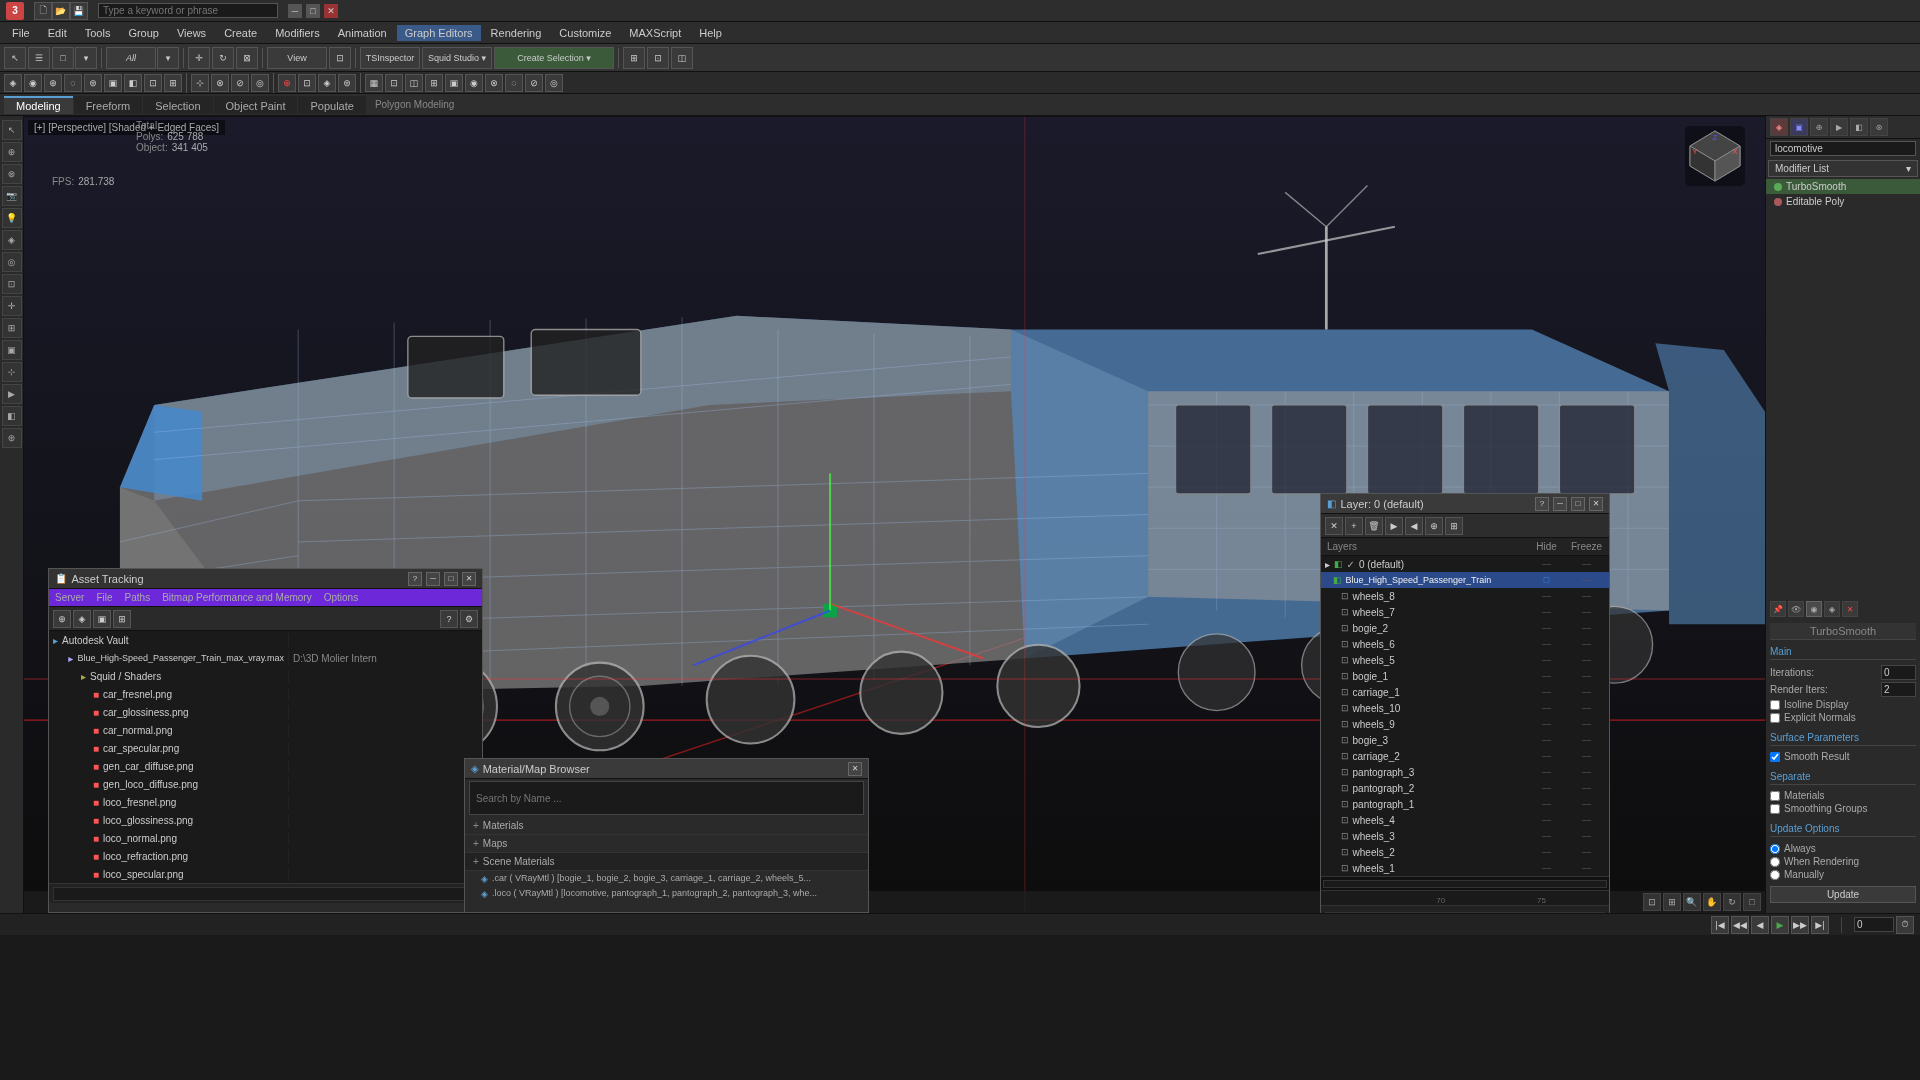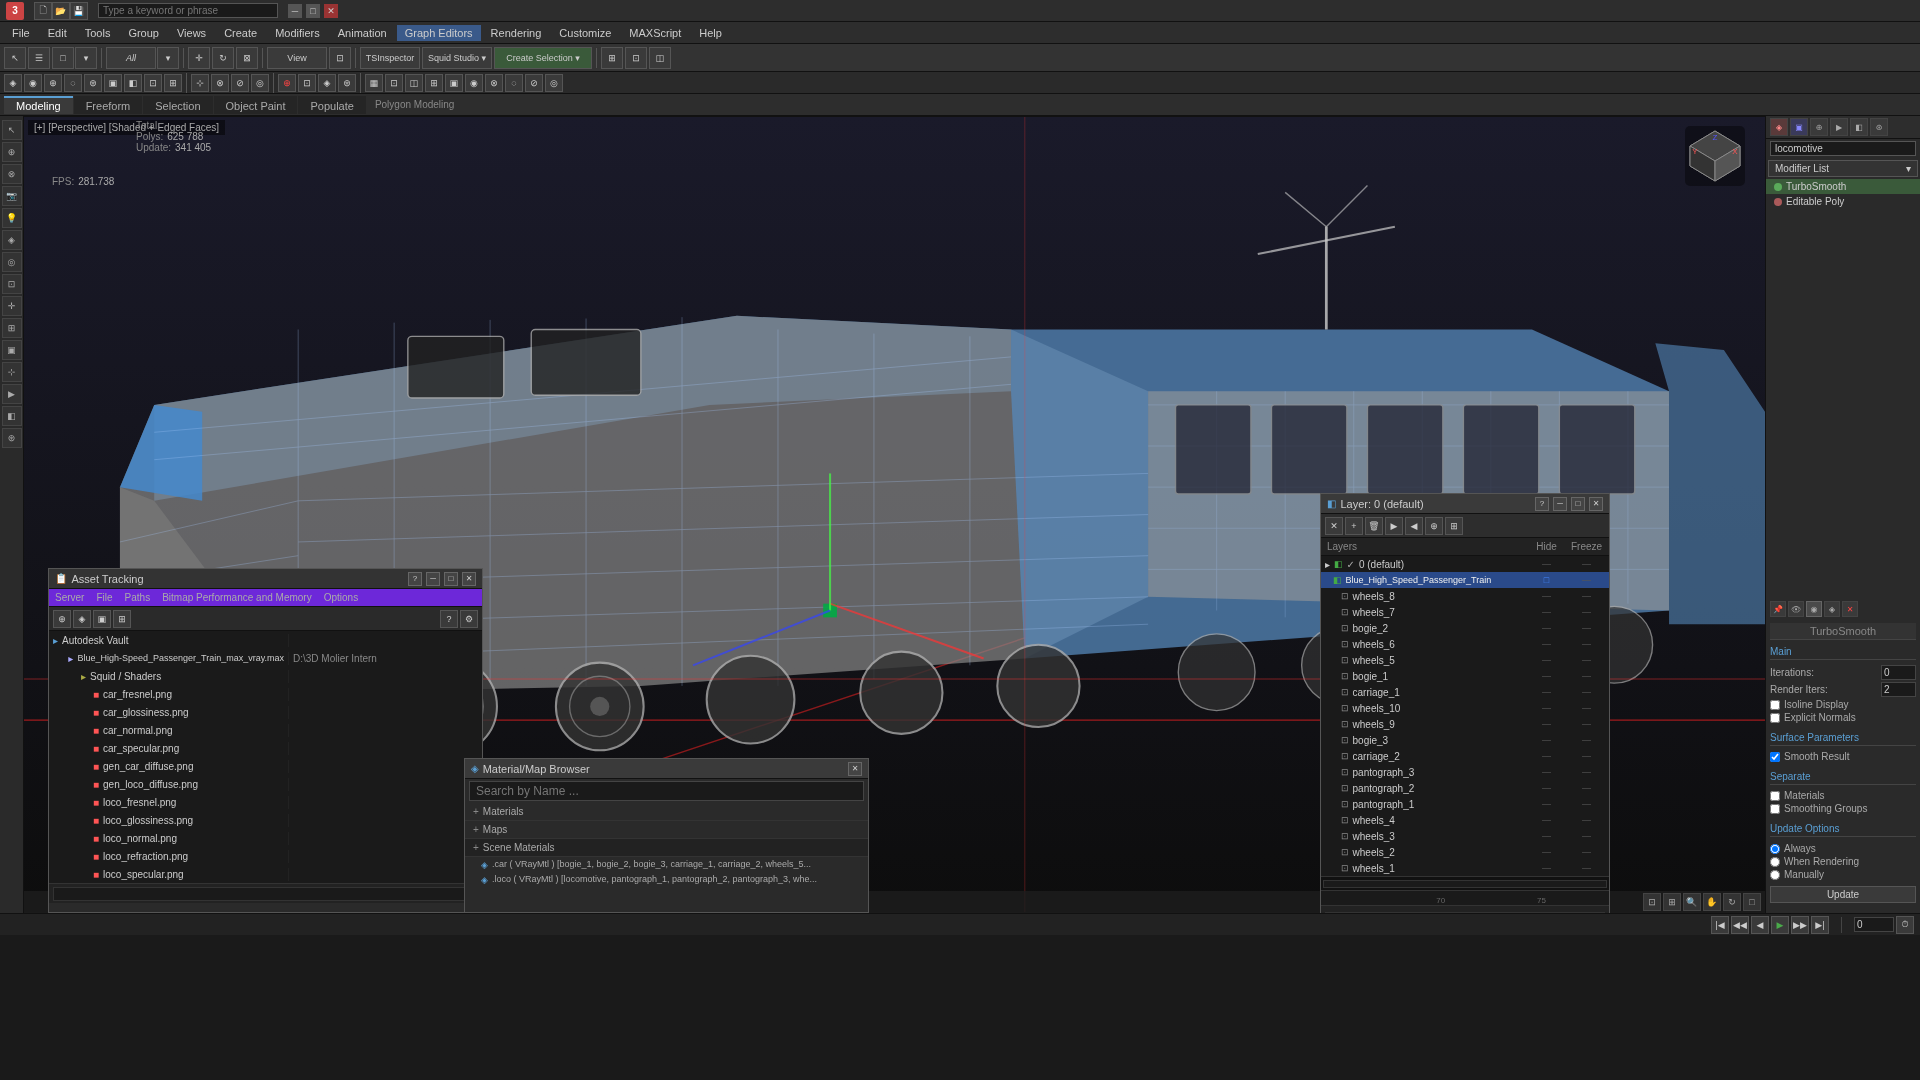--- a/index.html
+++ b/index.html
@@ -186,21 +186,21 @@
   <div class="tb-sep"></div>
   <div class="tb-btn">✛</div>
   <div class="tb-btn">↻</div>
   <div class="tb-btn">⊠</div>
   <div class="tb-sep"></div>
   <div class="tb-btn" style="width:60px;font-size:9px;">View</div>
   <div class="tb-btn">⊡</div>
   <div class="tb-sep"></div>
   <div class="tb-btn" style="width:60px;font-size:9px;">TSInspector</div>
   <div class="tb-btn" style="width:70px;font-size:9px;">Squid Studio ▾</div>
-  <div class="tb-btn" style="width:98px;font-size:9px;background:#3a5a3a;">Create Selection ▾</div>
+  <div class="tb-btn" style="width:120px;font-size:9px;background:#3a5a3a;">Create Selection ▾</div>
   <div class="tb-sep"></div>
   <div class="tb-btn">⊞</div>
   <div class="tb-btn">⊡</div>
   <div class="tb-btn">◫</div>
 </div>
 
 <div id="toolbar2">
   <div class="tb-btn" style="width:18px;height:18px;">◈</div>
   <div class="tb-btn" style="width:18px;height:18px;">◉</div>
   <div class="tb-btn" style="width:18px;height:18px;">⊕</div>
@@ -267,21 +267,21 @@
     <div id="viewport-header">[+] [Perspective] [Shaded + Edged Faces]</div>
     <div id="viewport-stats">
       <div class="stat-row">
         <span class="stat-label">Total</span>
       </div>
       <div class="stat-row">
         <span class="stat-label">Polys:</span>
         <span class="stat-value">625 788</span>
       </div>
       <div class="stat-row">
-        <span class="stat-label">Update:</span>
+        <span class="stat-label">Object:</span>
         <span class="stat-value">341 405</span>
       </div>
     </div>
     <div id="viewport-fps">
       <div class="stat-row">
         <span class="stat-label">FPS:</span>
         <span class="stat-value">281.738</span>
       </div>
     </div>
 
@@ -578,21 +578,21 @@
 
     
     <div id="mat-browser">
       <div id="mat-browser-header">
         <span style="color:#5a9fd4;font-size:10px;">◈</span>
         <span>Material/Map Browser</span>
         <div style="flex:1;"></div>
         <div class="panel-btn">✕</div>
       </div>
       <div style="padding:2px 4px;">
-        <input class="" id="mat-search" style="width: 100%; background: rgb(26, 26, 26); border: 1px solid rgb(68, 68, 68); color: rgb(204, 204, 204); padding: 9px 6px; font-size: 12px; height: 20px;" placeholder="Search by Name ...">
+        <input class="" id="mat-search" style="width: 100%; background: rgb(26, 26, 26); border: 1px solid rgb(68, 68, 68); color: rgb(204, 204, 204); padding: 16px 6px; font-size: 10px; height: 20px;" placeholder="Search by Name ...">
       </div>
       <div class="mat-section">
         <span class="plus">+</span>
         <span>Materials</span>
       </div>
       <div class="mat-section">
         <span class="plus">+</span>
         <span>Maps</span>
       </div>
       <div class="mat-section" id="mat-scene-section">

